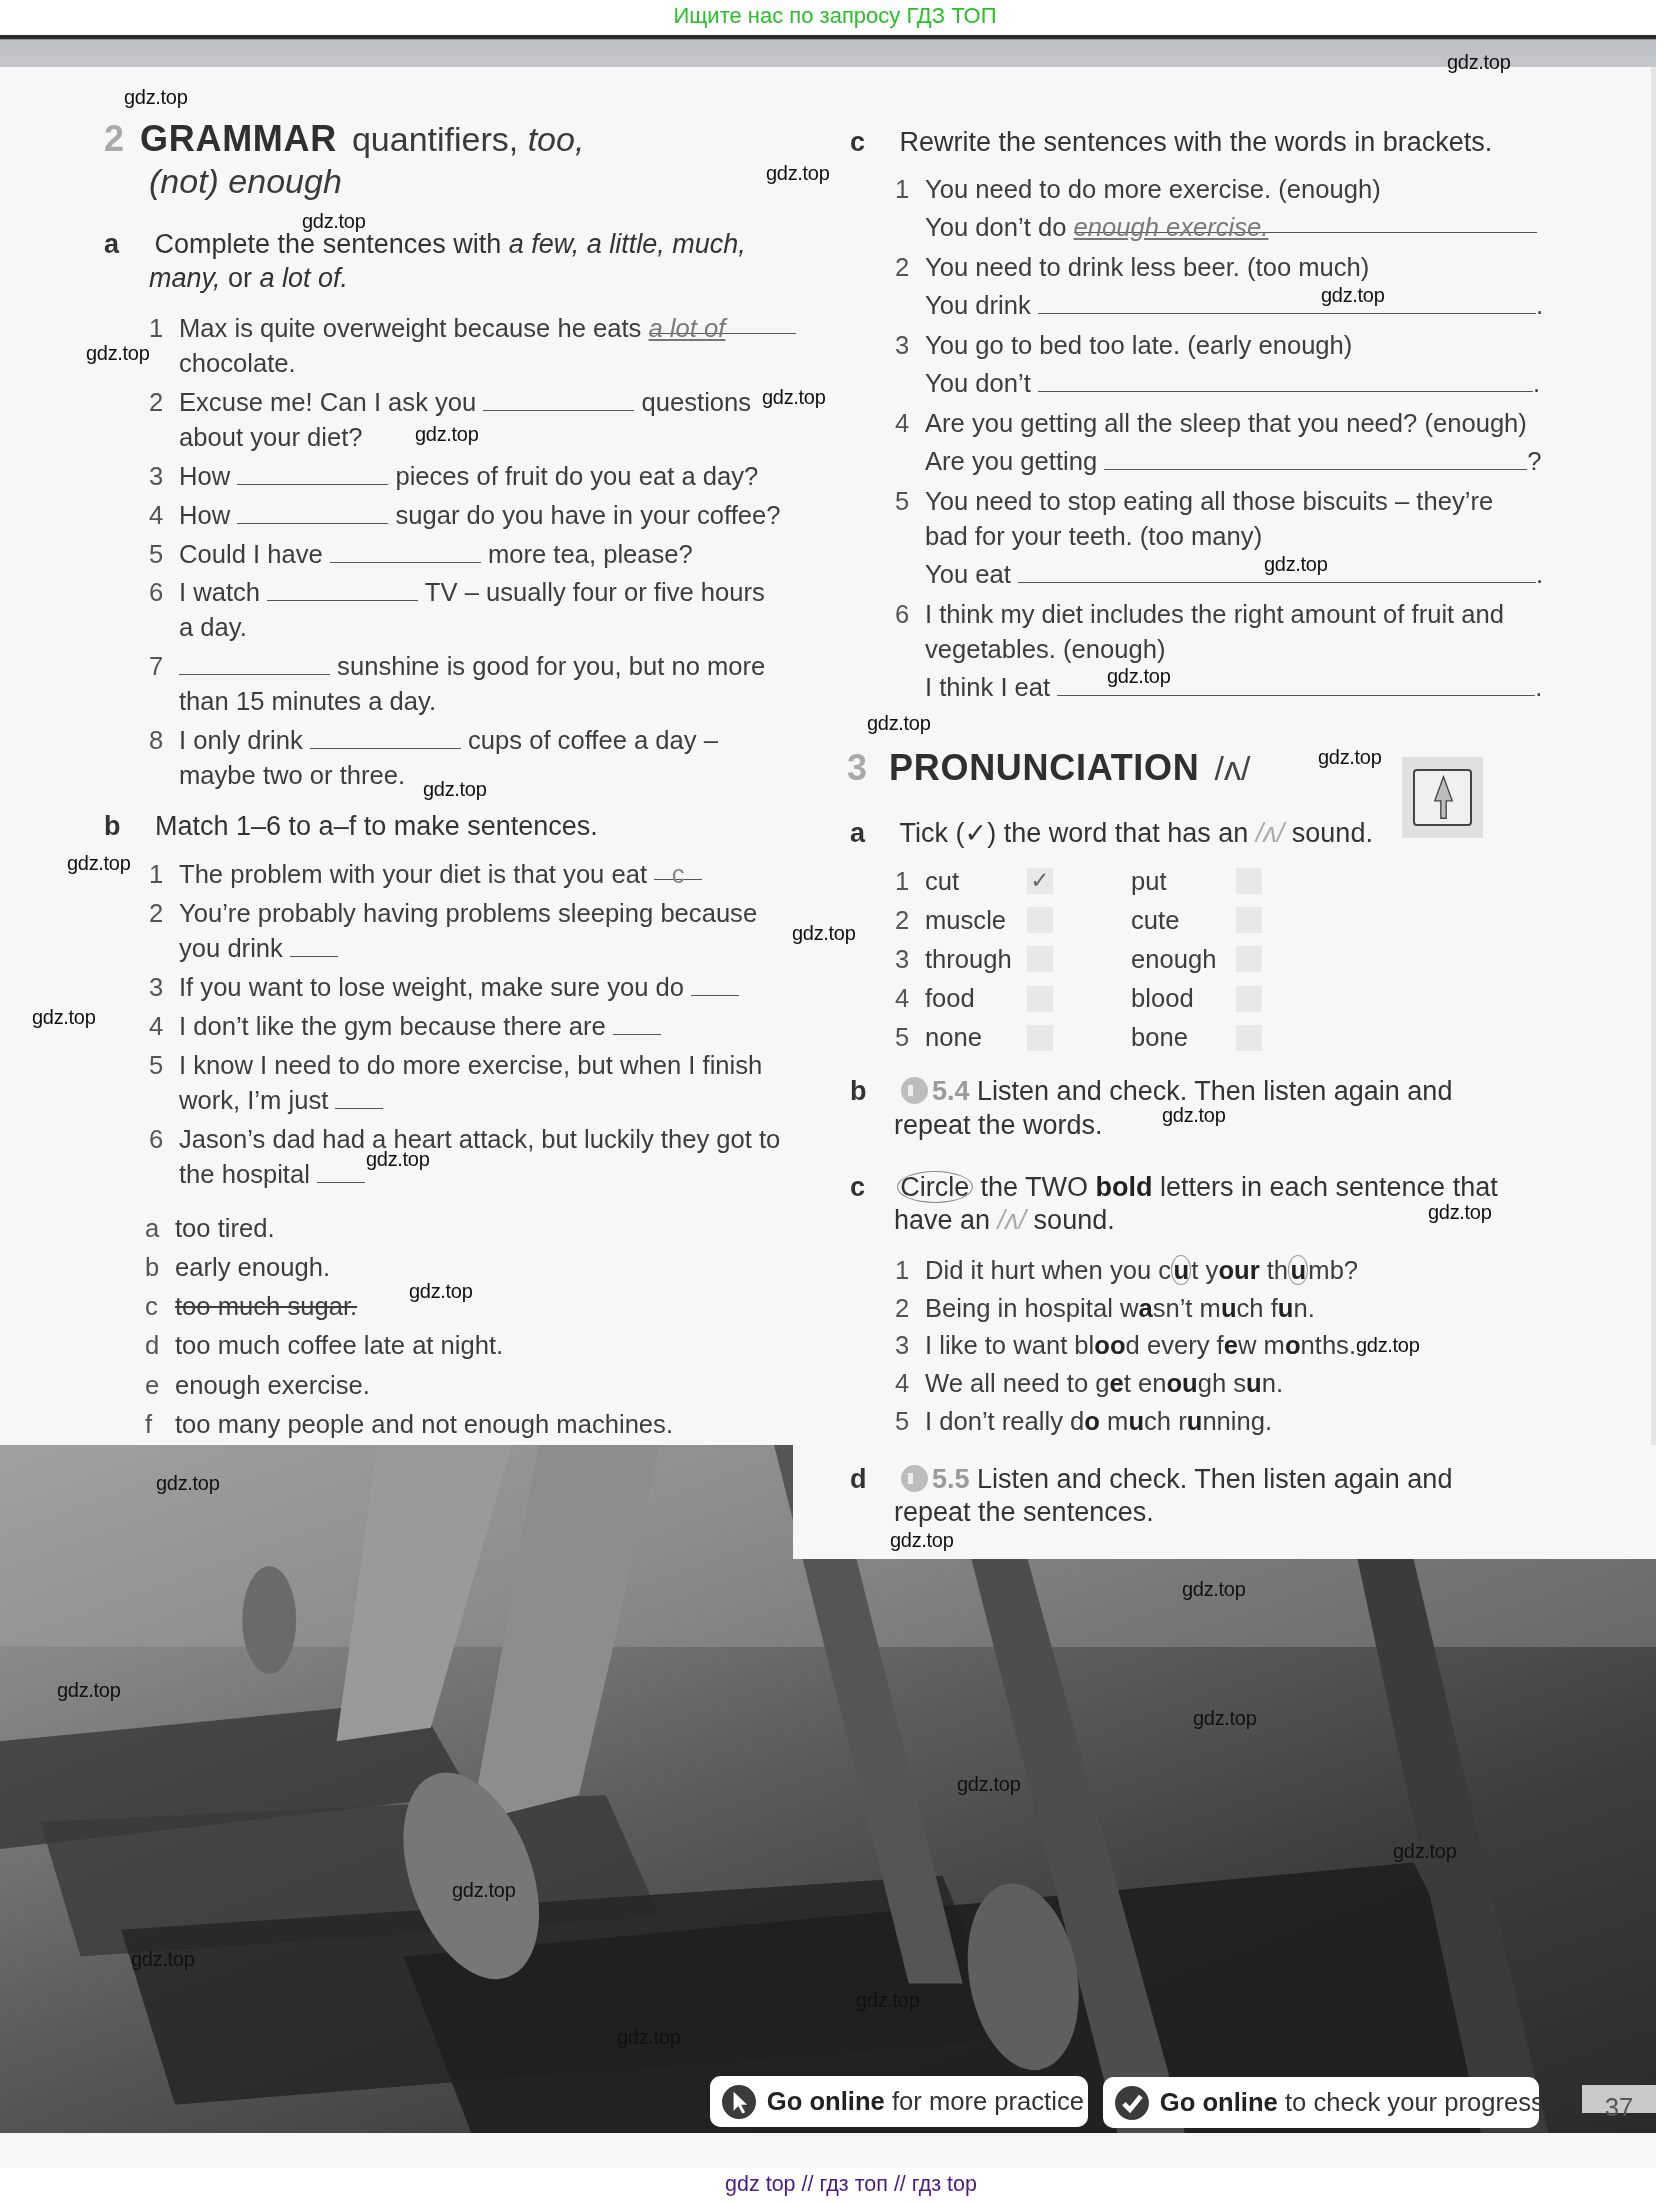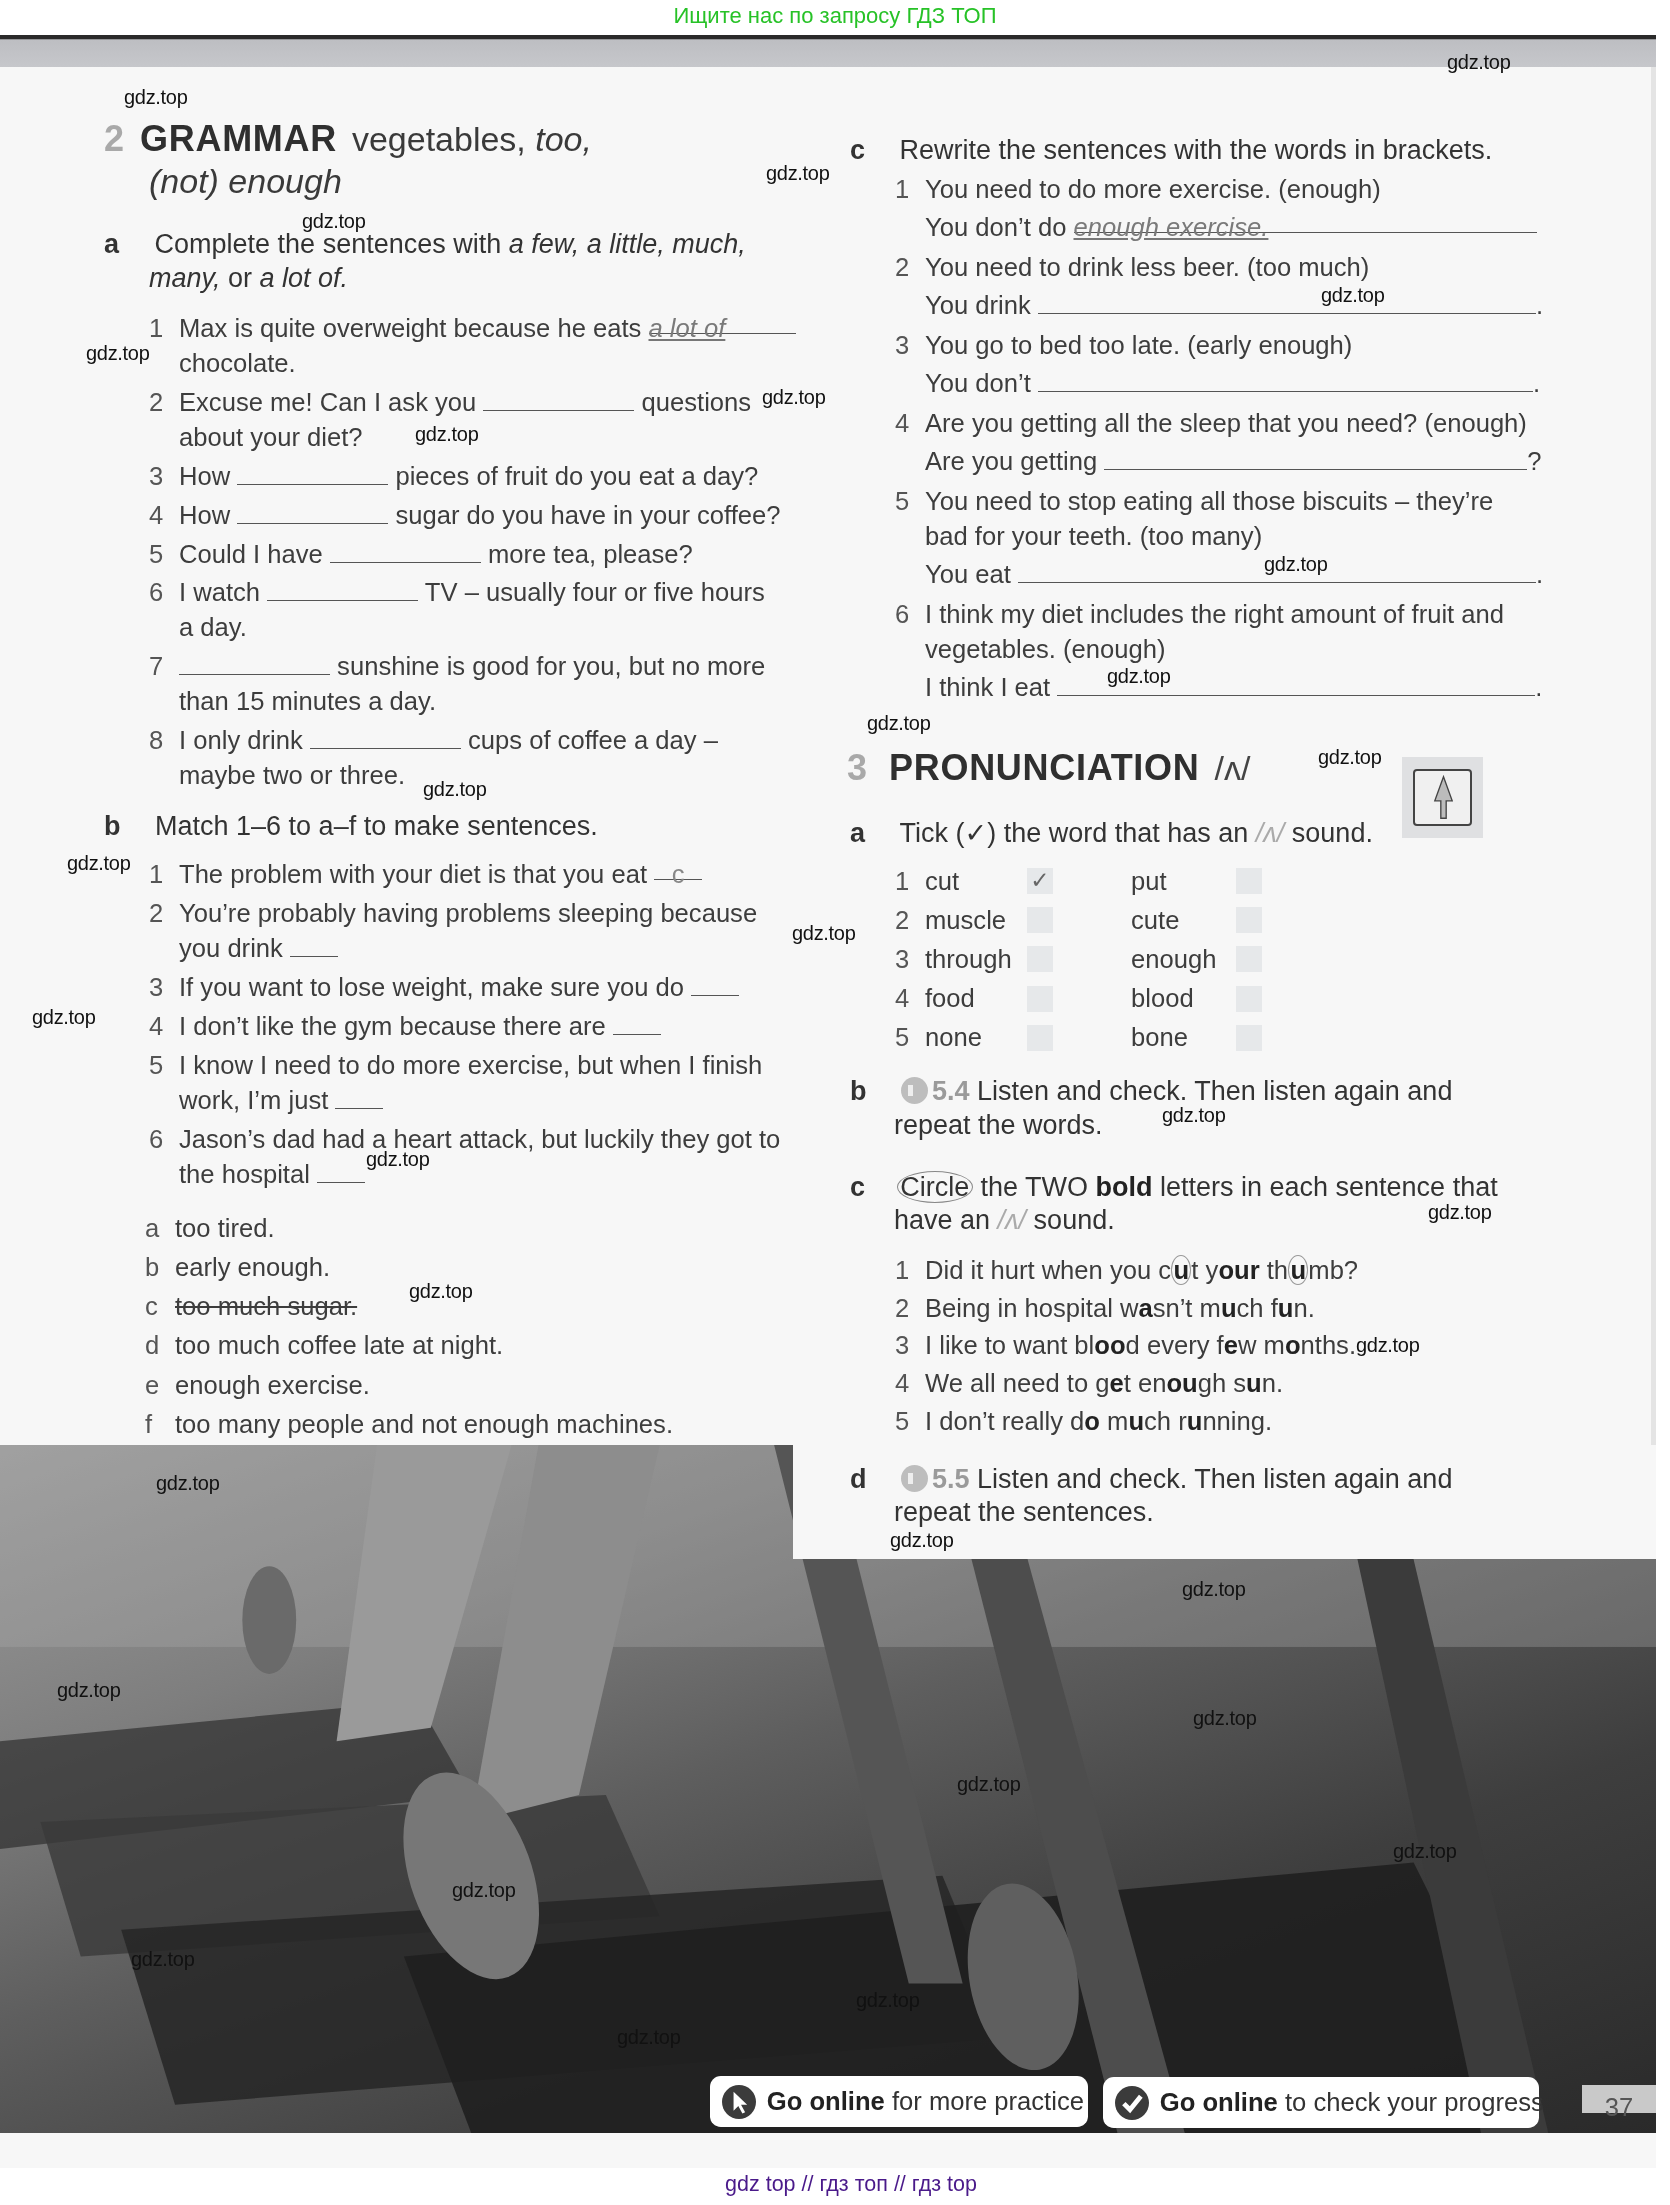--- a/index.html
+++ b/index.html
@@ -62,21 +62,21 @@
 <div class="top-banner">Ищите нас по запросу ГДЗ ТОП</div>
 
 <div class="page">
   <div class="page-topstrip"></div>
   <div class="page-rightedge"></div>
 </div>
 
 <div class="abs" style="left:104px; top:118px;">
   <span class="sec-num">2</span>
   <span class="sec-title" style="margin-left:13px;">GRAMMAR</span>
-  <span class="sec-sub" style="margin-left:12px;">vegetables, </span><span class="sec-sub ital">too,</span>
+  <span class="sec-sub" style="margin-left:12px;">quantifiers, </span><span class="sec-sub ital">too,</span>
 </div>
 <div class="abs sec-sub ital" style="left:149px; top:162px;">(not) enough</div>
 
 <div class="abs t t-big" style="left:104px; top:226px;">
   <span class="letter">a</span>
   <span style="margin-left:28px;">Complete the sentences with </span><span class="ital">a few, a little, much,</span>
 </div>
 <div class="abs t t-big" style="left:149px; top:260px;">
   <span class="ital">many,</span><span> or </span><span class="ital">a lot of.</span>
 </div>
@@ -154,21 +154,21 @@
   <span class="blank" style="width:48px;"></span>
 </div>
 
 <div class="abs t" style="left:145px; top:1210px;"><span class="num">a</span><span>too tired.</span></div>
 <div class="abs t" style="left:145px; top:1249px;"><span class="num">b</span><span>early enough.</span></div>
 <div class="abs t strike" style="left:145px; top:1288px;"><span class="num">c</span><span>too much sugar.</span></div>
 <div class="abs t" style="left:145px; top:1327px;"><span class="num">d</span><span>too much coffee late at night.</span></div>
 <div class="abs t" style="left:145px; top:1367px;"><span class="num">e</span><span>enough exercise.</span></div>
 <div class="abs t" style="left:145px; top:1406px;"><span class="num">f</span><span>too many people and not enough machines.</span></div>
 
-<div class="abs t t-big" style="left:850px; top:132px;">
+<div class="abs t t-big" style="left:850px; top:124px;">
   <span class="letter">c</span>
   <span style="margin-left:27px;">Rewrite the sentences with the words in brackets.</span>
 </div>
 
 <div class="abs t" style="left:895px; top:171px;"><span class="num">1</span><span>You need to do more exercise. (enough)</span></div>
 <div class="abs t" style="left:925px; top:209px;"><span>You don’t do </span><span class="blank" style="width:463px;"><span class="answer">enough exercise.</span></span></div>
 
 <div class="abs t" style="left:895px; top:249px;"><span class="num">2</span><span>You need to drink less beer. (too much)</span></div>
 <div class="abs t" style="left:925px; top:287px;"><span>You drink </span><span class="blank" style="width:498px;"></span><span>.</span></div>
 

